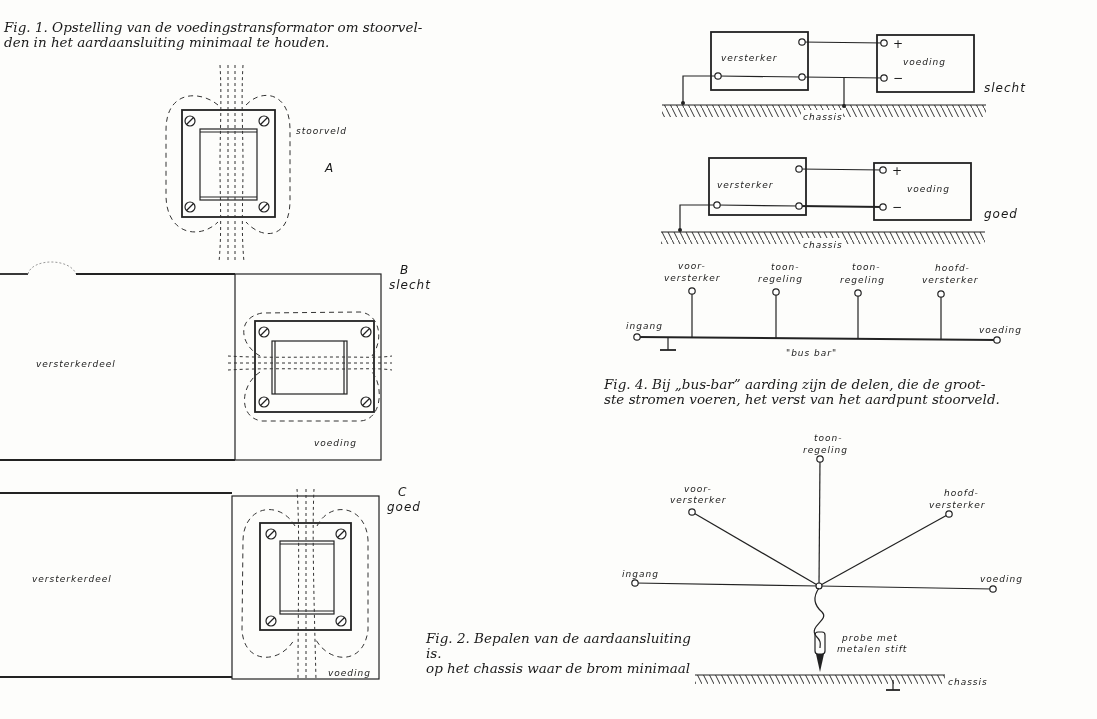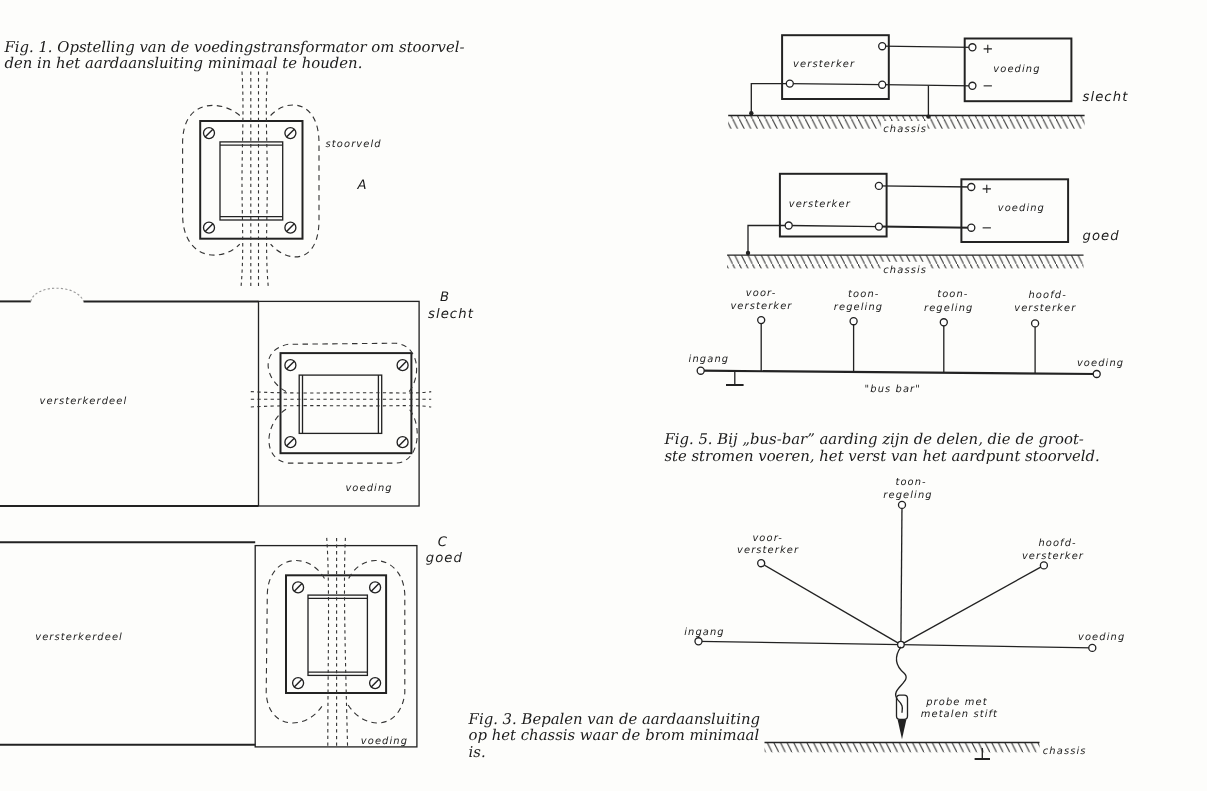--- a/index.html
+++ b/index.html
@@ -1,44 +1,44 @@
 <!DOCTYPE html>
 <html><head>
 <meta charset="utf-8">
 <style>
   html,body{margin:0;padding:0;}
   body{width:1097px;height:719px;background:#fdfdfb;position:relative;overflow:hidden;
        font-family:"DejaVu Serif",serif;color:#1a1a1a;}
-  .cap{position:absolute;font-style:italic;font-size:13.5px;line-height:15px;font-family:"DejaVu Serif",serif;margin-top:16px;}
+  .cap{position:absolute;font-style:italic;font-size:13.5px;line-height:15px;font-family:"DejaVu Serif",serif;}
   .cap div{white-space:nowrap;}
   svg{position:absolute;left:0;top:0;}
   svg text{font-family:"DejaVu Sans",sans-serif;font-style:italic;fill:#1a1a1a;}
   .lbl{font-size:9px;letter-spacing:1px;}
   .lbl-big{font-size:12px;letter-spacing:1px;}
   .thin{stroke:#222;stroke-width:1.2;fill:none;}
   .thick{stroke:#222;stroke-width:1.8;fill:none;}
   .dash{stroke:#333;stroke-width:1;fill:none;stroke-dasharray:5 4;}
   .dashs{stroke:#333;stroke-width:1;fill:none;stroke-dasharray:3 3;}
   .term{fill:#fff;stroke:#222;stroke-width:1.2;}
 </style>
 </head>
 <body>
 
 <div class="cap" style="left:4px;top:20px;">
   <div>Fig. 1. Opstelling van de voedingstransformator om stoorvel-</div>
   <div>den in het aardaansluiting minimaal te houden.</div>
 </div>
 <div class="cap" style="left:604px;top:377px;">
-  <div>Fig. 5. Bij „bus-bar” aarding zijn de delen, die de groot-</div>
+  <div>Fig. 4. Bij „bus-bar” aarding zijn de delen, die de groot-</div>
   <div>ste stromen voeren, het verst van het aardpunt stoorveld.</div>
 </div>
 <div class="cap" style="left:426px;top:631px;">
-  <div>Fig. 3. Bepalen van de aardaansluiting</div>
+  <div>Fig. 2. Bepalen van de aardaansluiting</div>
+  <div>is.</div>
   <div>op het chassis waar de brom minimaal</div>
-  <div>is.</div>
 </div>
 
 <svg width="1097" height="719" viewBox="0 0 1097 719">
   <defs>
     <pattern id="hatch" width="6" height="12" patternUnits="userSpaceOnUse">
       <line x1="0" y1="0" x2="6" y2="12" stroke="#333" stroke-width="1"></line>
     </pattern>
     <g id="screw">
       <circle r="5" fill="#fff" stroke="#222" stroke-width="1.2"></circle>
       <line x1="-3.5" y1="3.5" x2="3.5" y2="-3.5" stroke="#222" stroke-width="1.3"></line>

